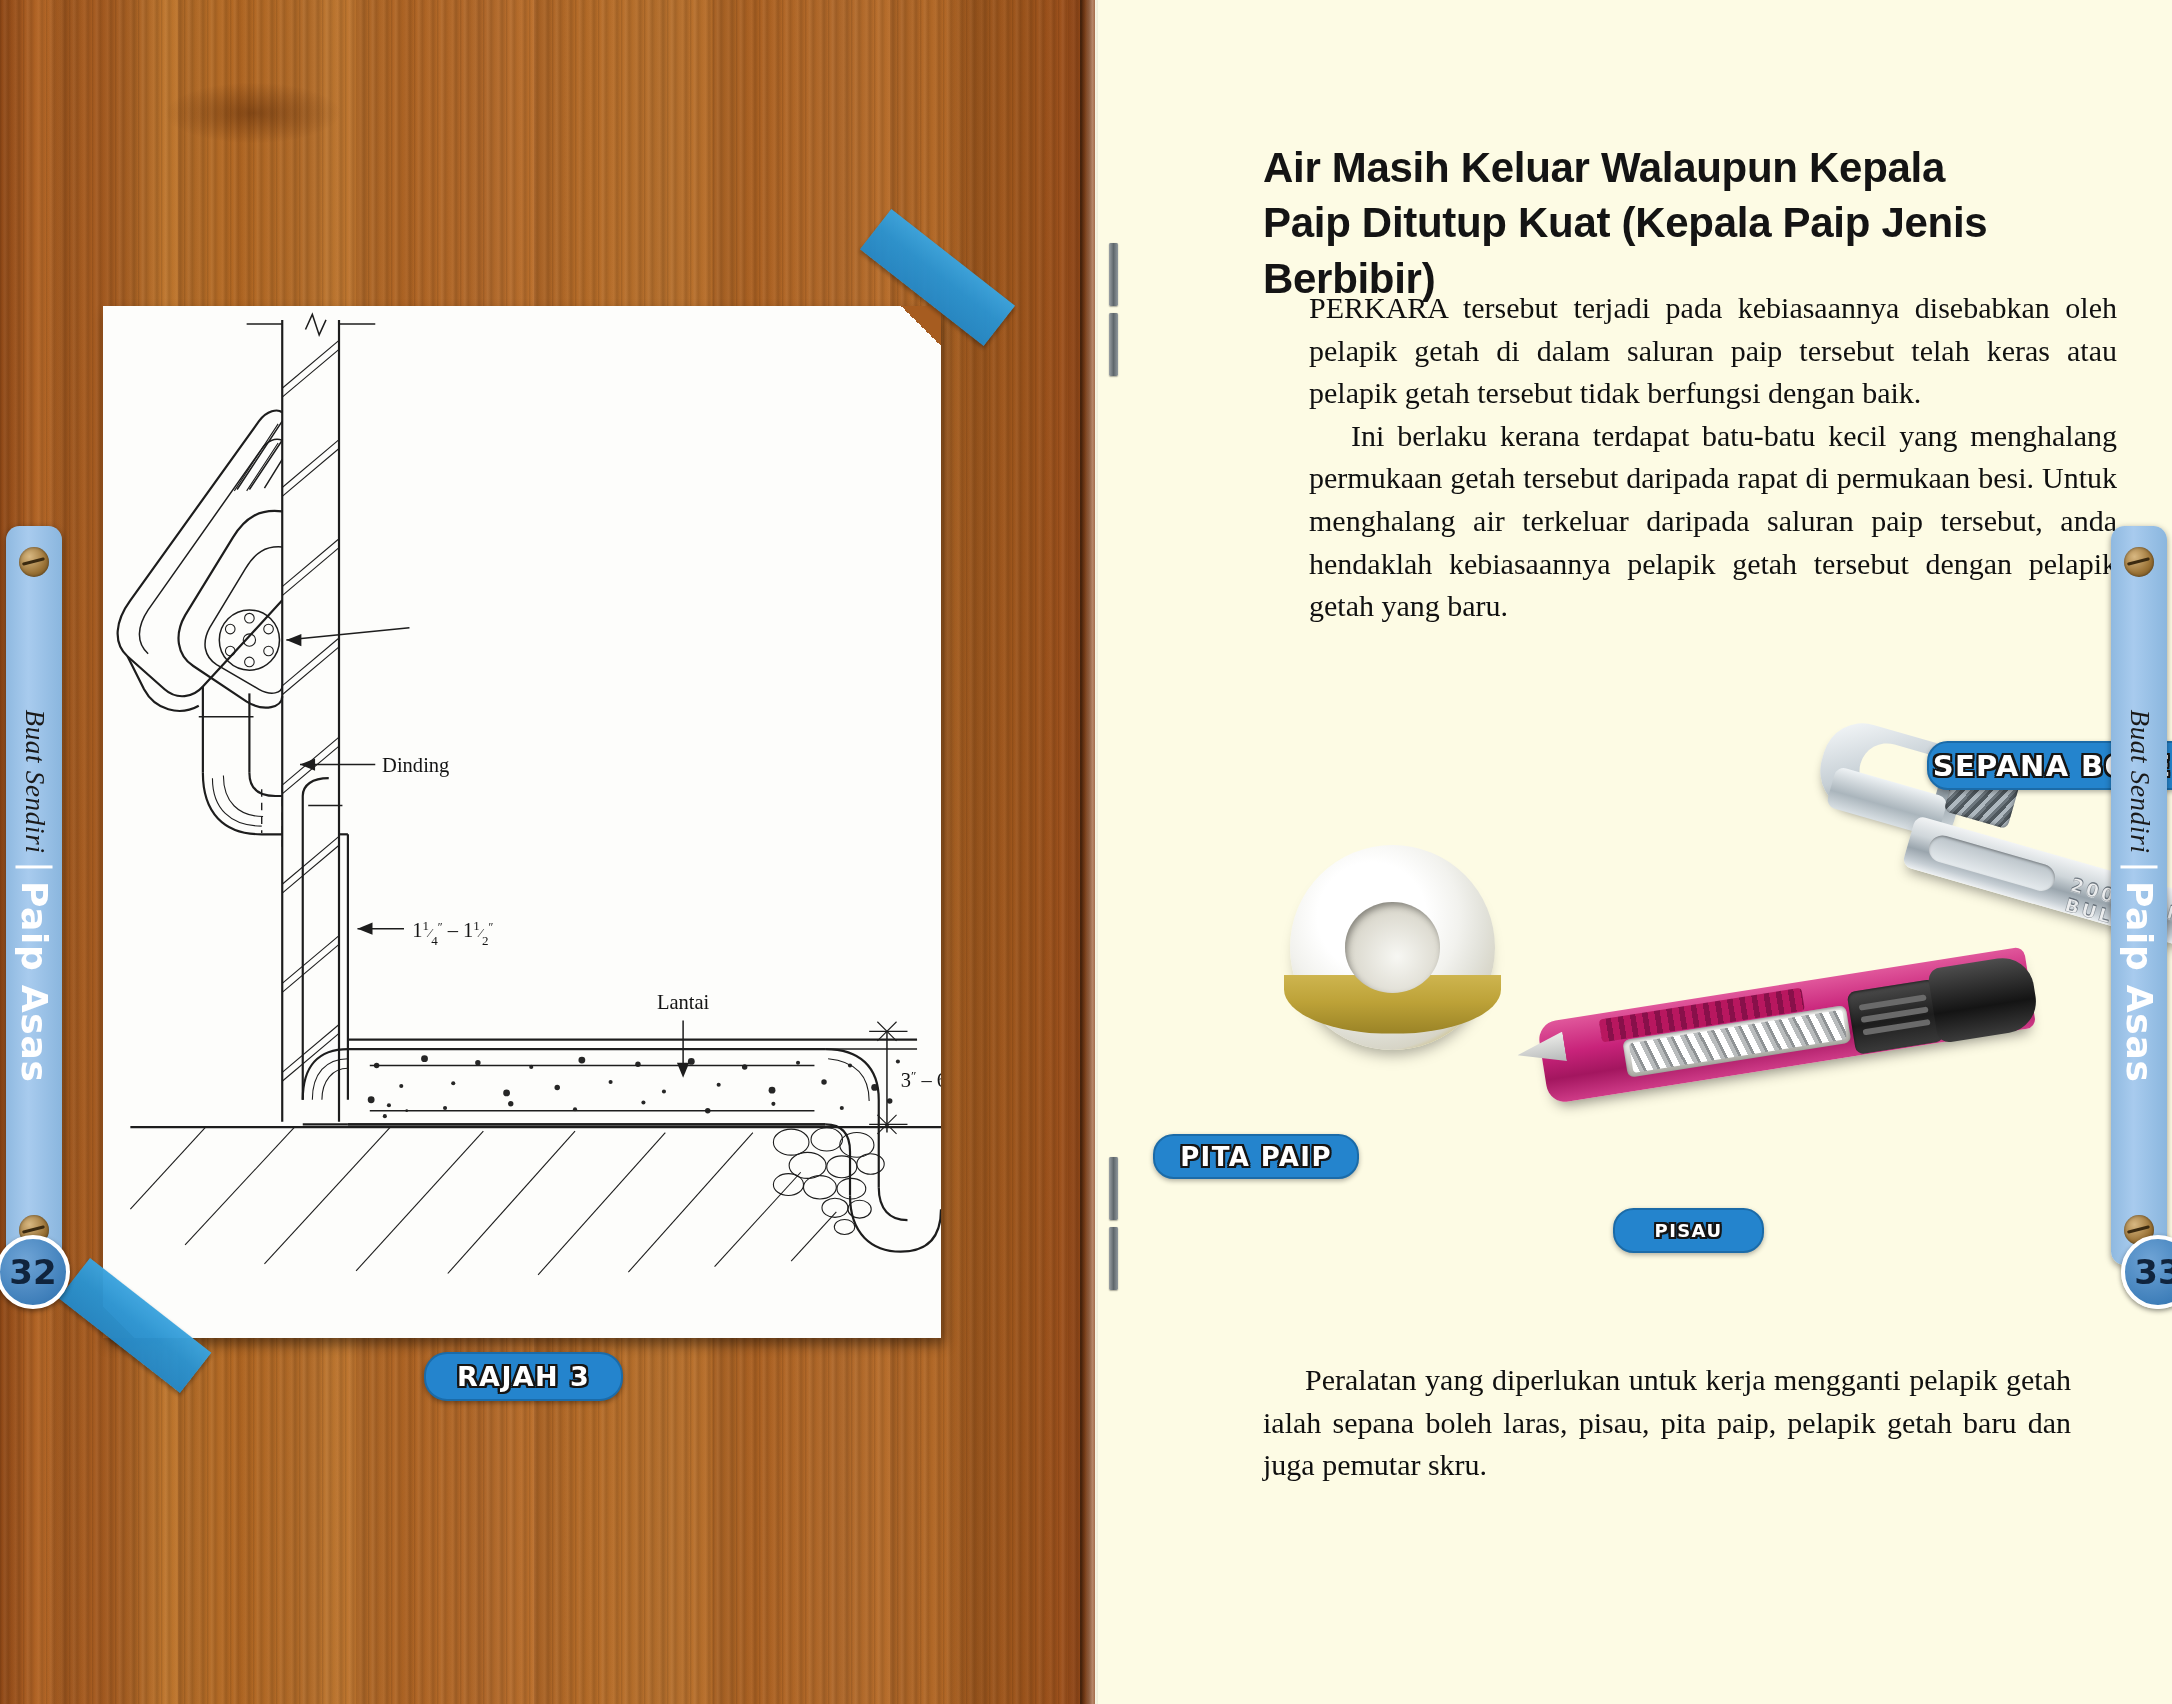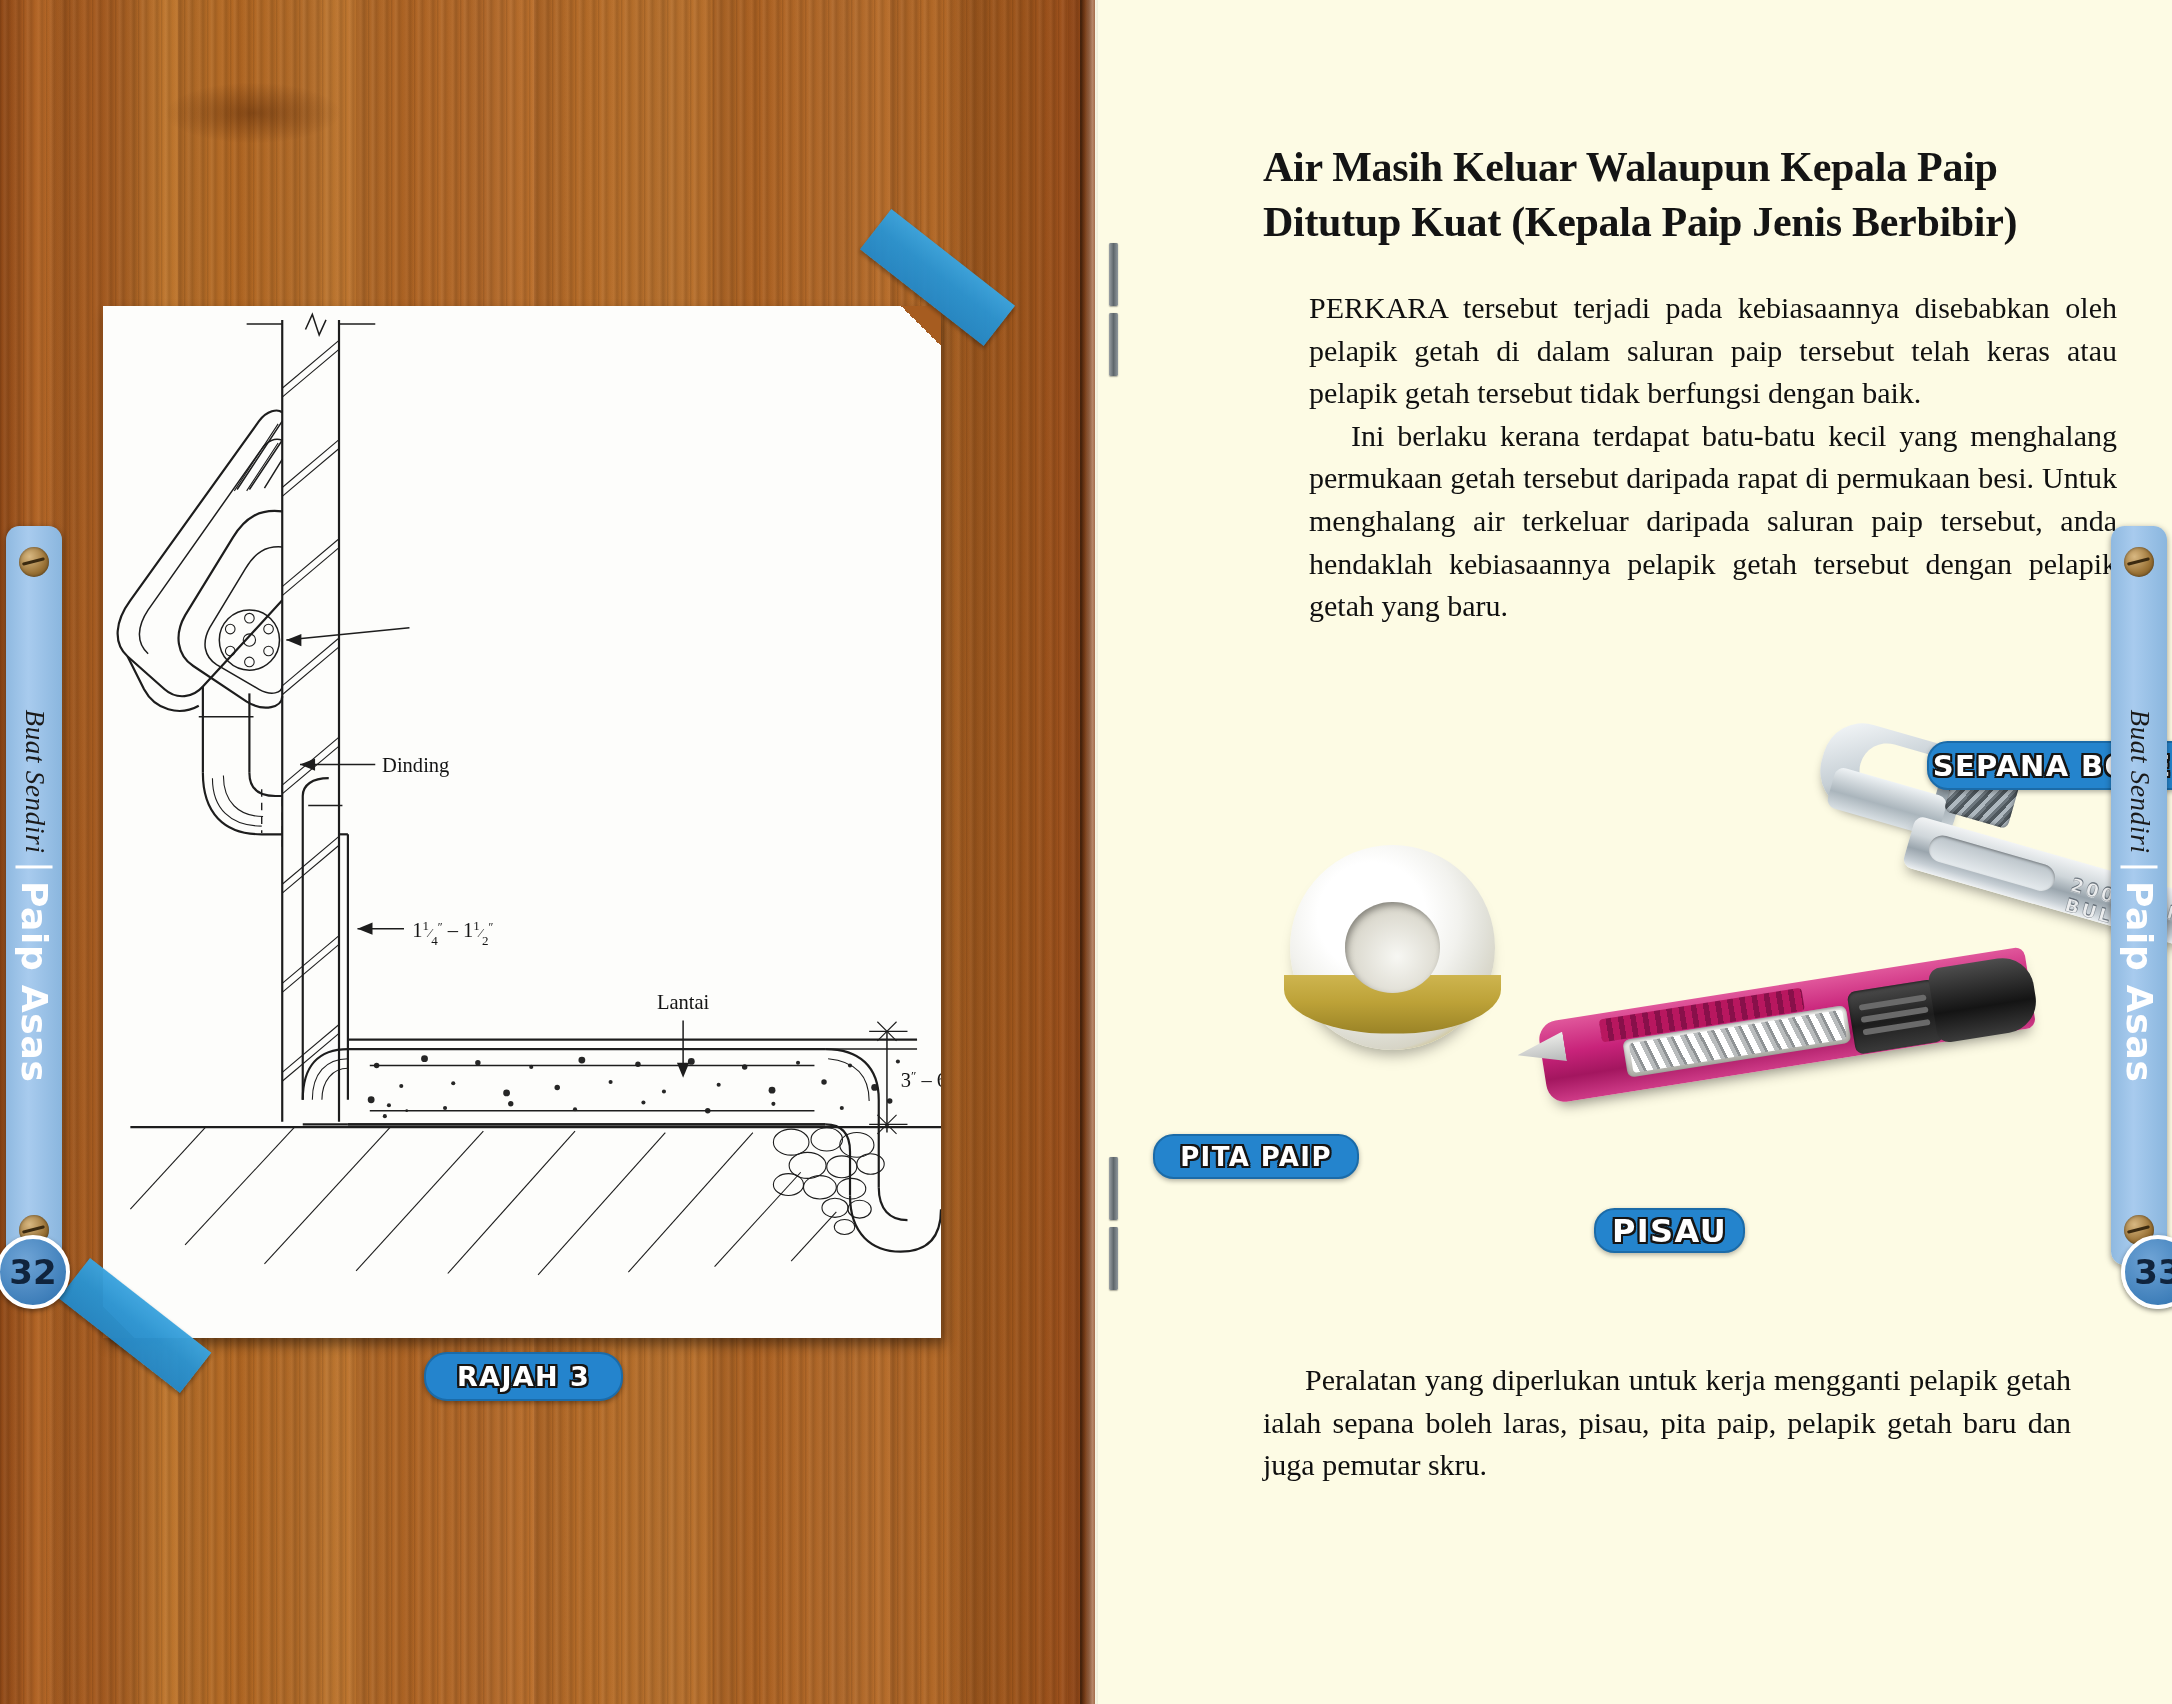--- a/index.html
+++ b/index.html
@@ -74,21 +74,21 @@
   #pagenum-right{right:-23px;top:1235px;}
 
   
   .page-right{position:absolute;left:1095px;top:0;width:1077px;height:1705px;background:#fdfbe4;}
   .gutter{position:absolute;left:1080px;top:0;width:18px;height:1705px;
     background:linear-gradient(90deg,rgba(0,0,0,.55),rgba(0,0,0,.18) 30%,rgba(255,255,255,.35) 70%,rgba(0,0,0,.06));}
   .staple{position:absolute;left:1109px;width:9px;background:linear-gradient(90deg,#9aa0a4,#5f676c,#8f979c);
     border-radius:1.4px;box-shadow:0 0.7px 1.4px rgba(0,0,0,.4);}
 
   h1.article-title{position:absolute;left:1263px;top:140px;width:780px;margin:0;
-    font-family:Liberation Serif, serif;font-weight:bold;font-size:42px;line-height:1.32;
+    font-family:Liberation Sans, sans-serif;font-weight:bold;font-size:42px;line-height:1.32;
     color:#141414;letter-spacing:-0.3px;}
   .body-col{position:absolute;left:1263px;width:808px;
     font-family:"Liberation Serif",serif;font-size:30px;line-height:1.42;color:#101010;
     text-align:justify;}
   #para-block-1{top:287px;margin-left:46px;}
   #para-block-2{top:1359px;}
   .body-col p{margin:0;}
   .body-col p.indent{text-indent:42px;}
 
   
@@ -154,21 +154,21 @@
   .kn-tip{position:absolute;left:-26px;top:53px;width:48px;height:30px;transform:rotate(-9deg);
     background:linear-gradient(180deg,#ededea,#b5b8b8);clip-path:polygon(0 55%,100% 0,100% 100%);}
 
   
   .lbl{position:absolute;display:flex;align-items:center;justify-content:center;
     background:#2484cd;border-radius:20.5px;border:2.1px solid #1b6ba8;
     box-shadow:0 2.1px 4.8px rgba(0,0,0,.3);
     font-family:"DejaVu Sans",sans-serif;font-weight:bold;letter-spacing:1.4px;}
   #label-wrench{left:832px;top:43px;width:397px;height:45px;font-size:29px;}
   #label-tape{left:58px;top:436px;width:202px;height:41px;font-size:26px;}
-  #label-knife{left:499px;top:510px;width:147px;height:41px;font-size:32px;}
+  #label-knife{left:518px;top:510px;width:147px;height:41px;font-size:18px;}
 
   
   svg.draw{position:absolute;left:0;top:0;width:838px;height:1032px;}
   .dl{fill:none;stroke:#1d1d1d;stroke-width:3.2;}
   .dl-thin{fill:none;stroke:#1d1d1d;stroke-width:2.2;}
   .dl-hair{fill:none;stroke:#1d1d1d;stroke-width:1.6;}
   .dtxt{font-family:"Liberation Serif",serif;font-size:30px;fill:#141414;}
 </style>
 </head>
 <body>

